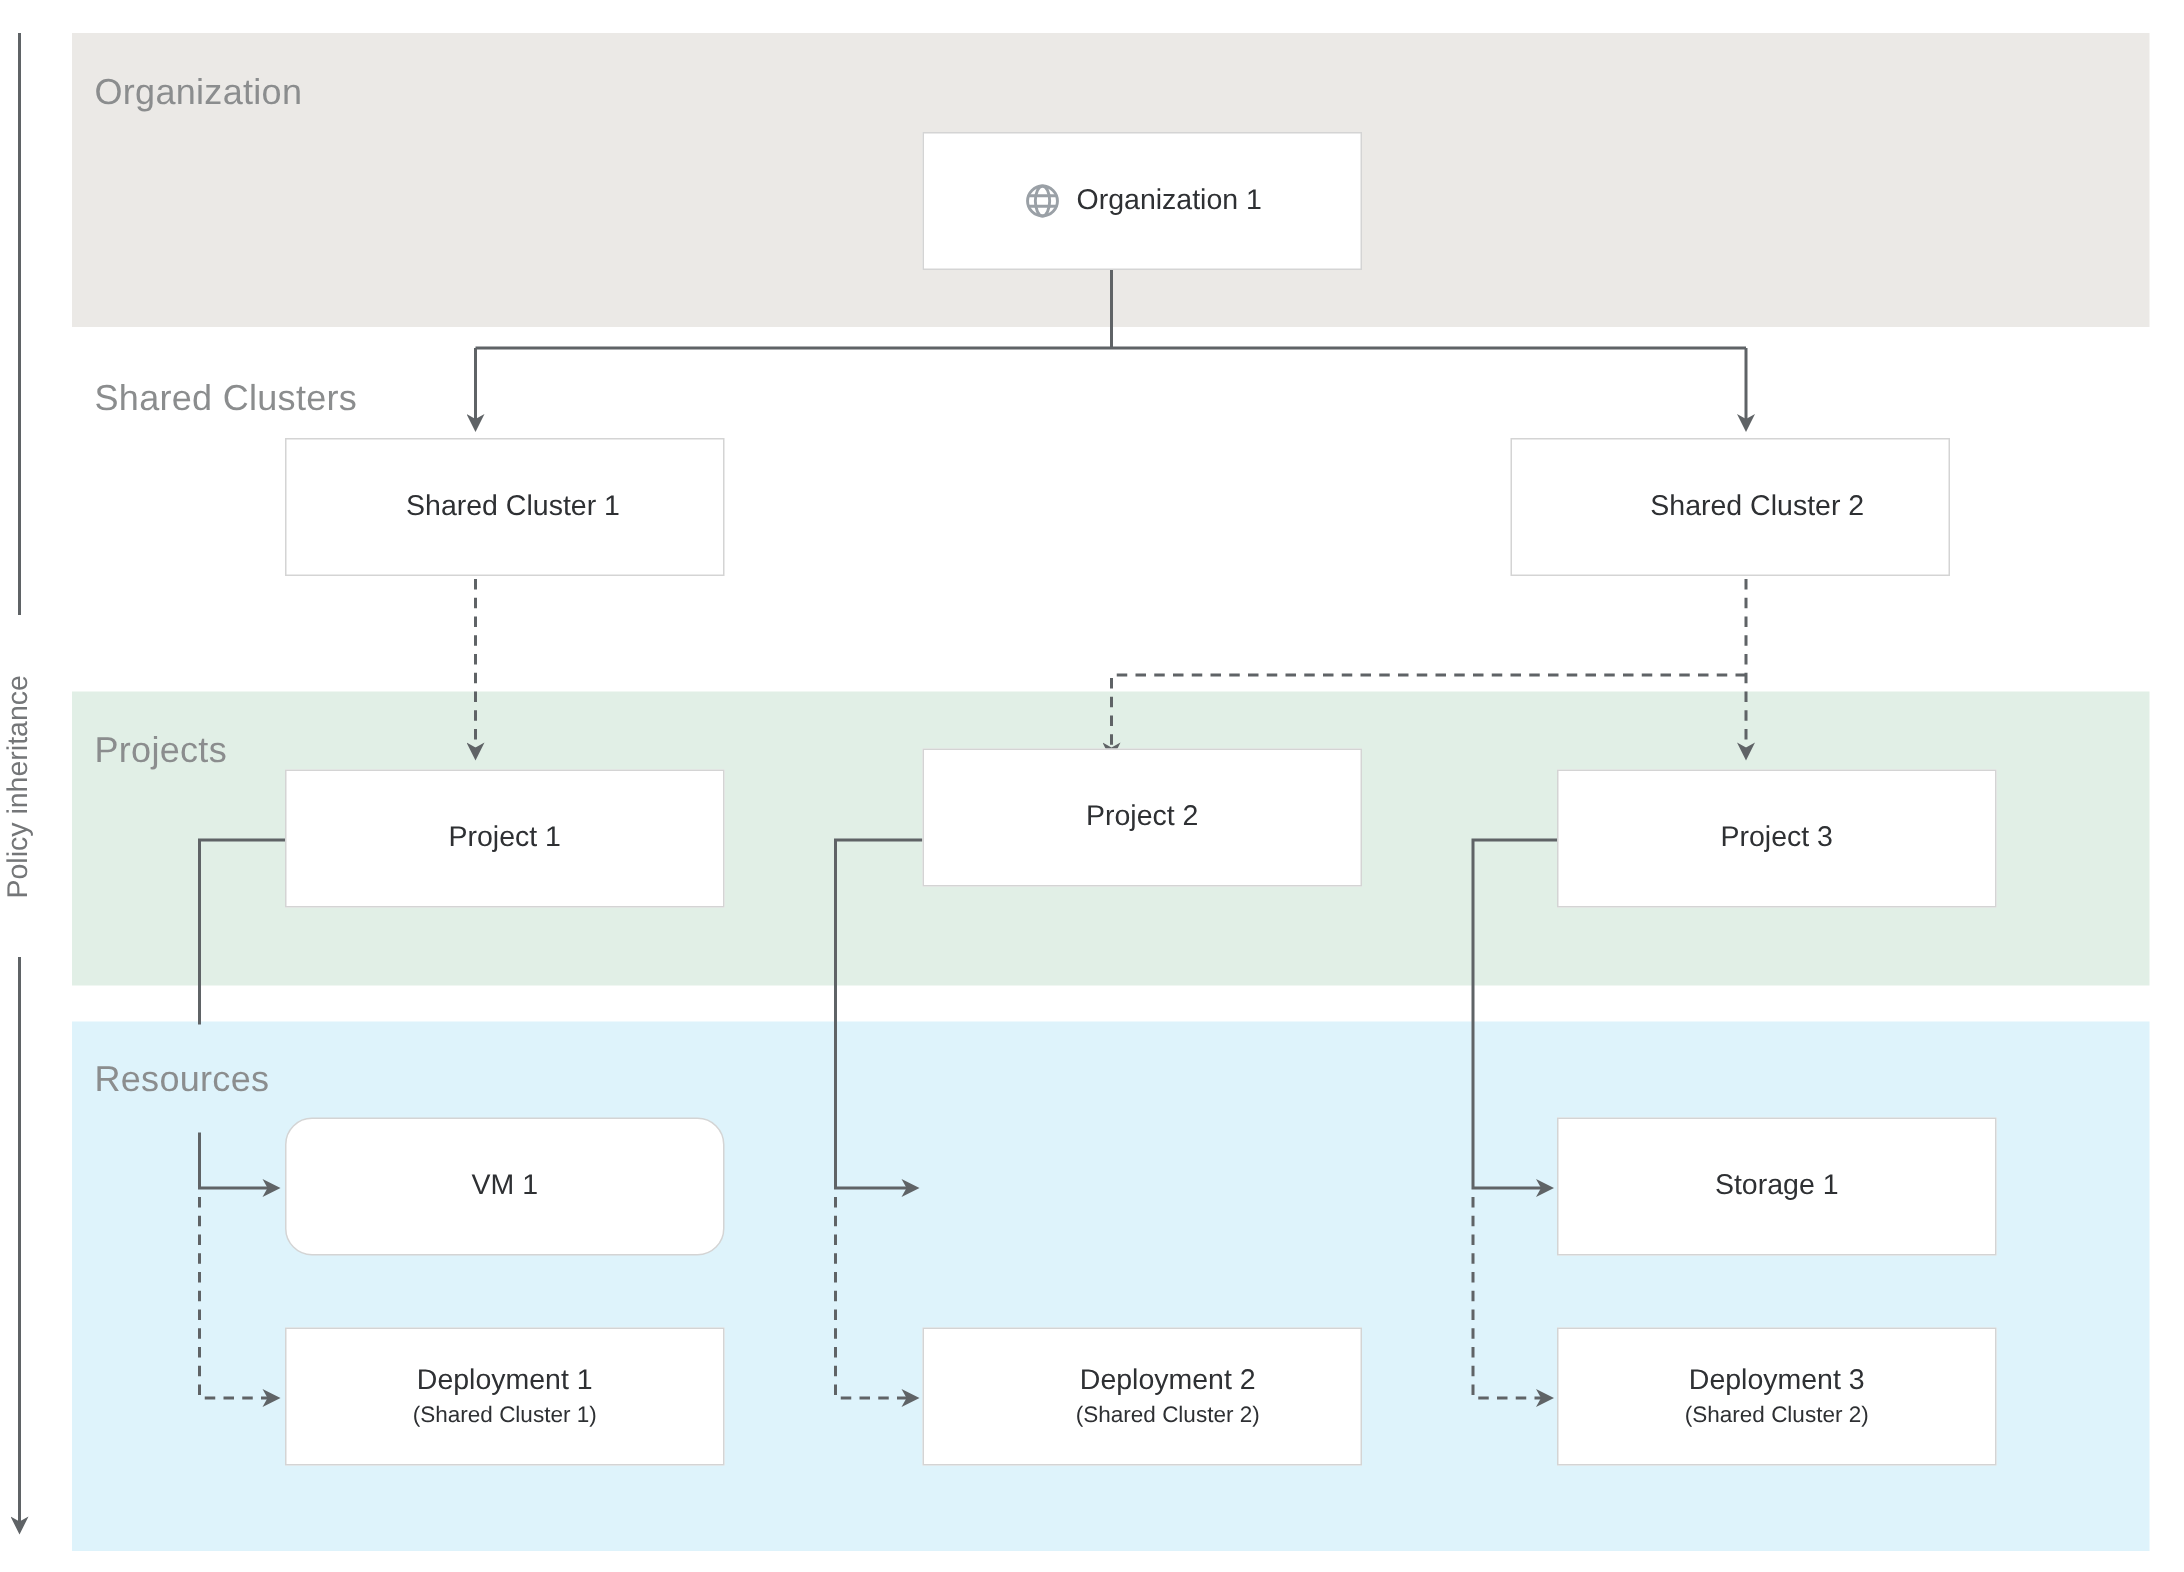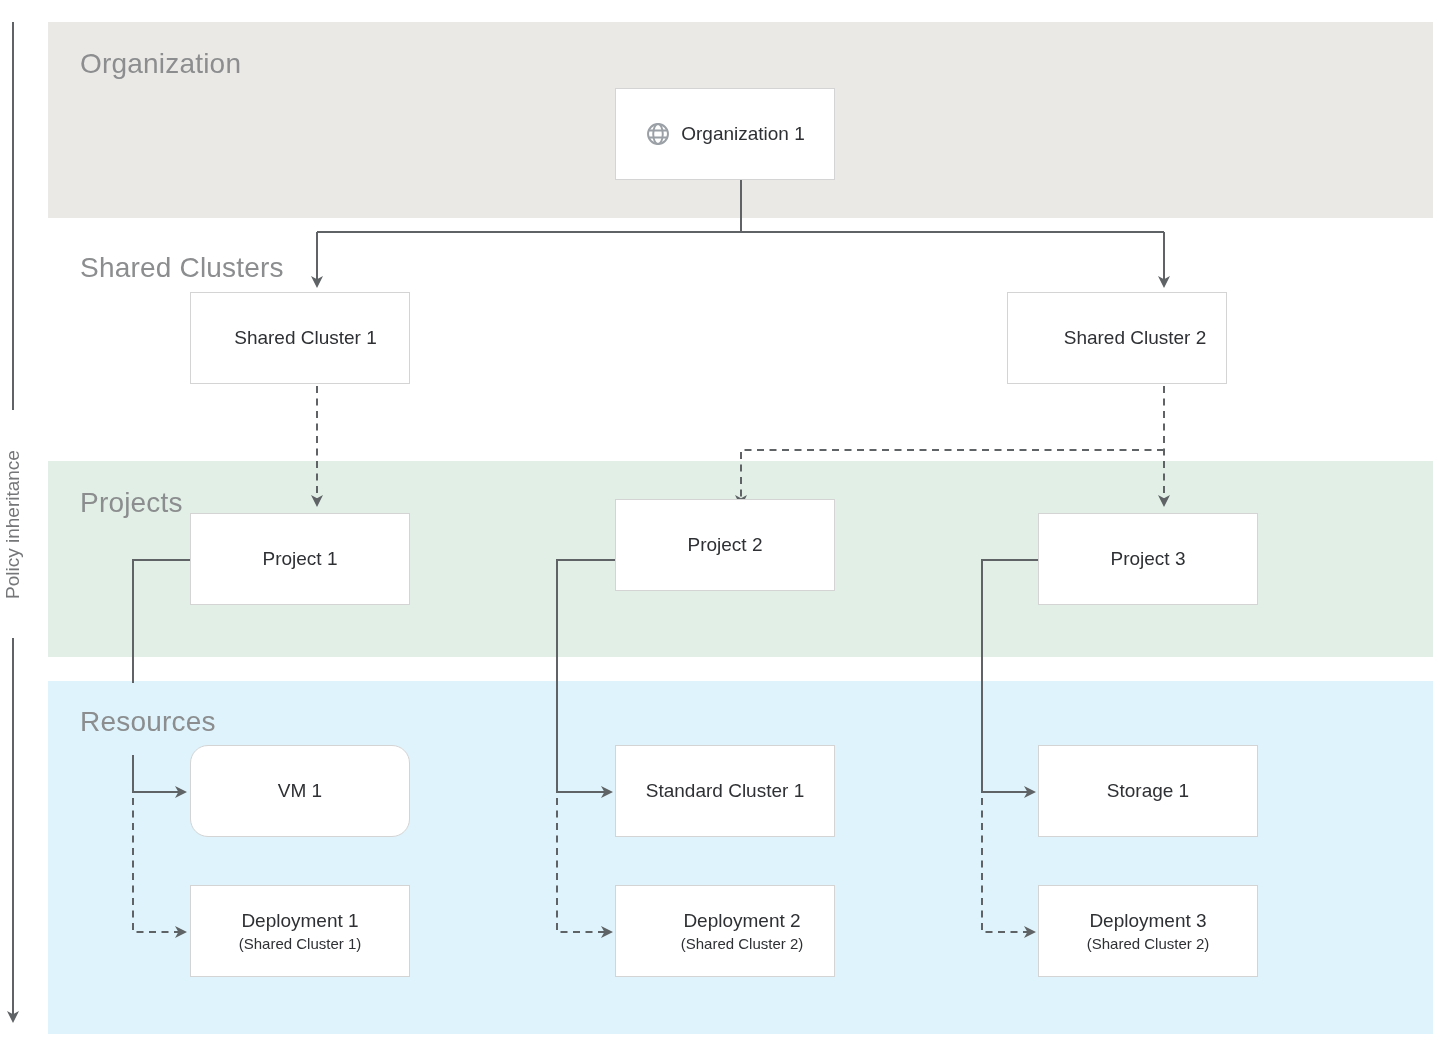--- a/index.html
+++ b/index.html
@@ -5,28 +5,28 @@
   html,body{margin:0;padding:0;background:#ffffff;}
   #canvas{
     position:relative;width:1456px;height:1048px;overflow:hidden;
     font-family:"Liberation Sans", sans-serif;background:#ffffff;
   }
   .band{position:absolute;left:48px;width:1385px;}
   .band-org{top:22px;height:196px;background:#ebe9e6;}
   .band-projects{top:461px;height:196px;background:#e1efe6;}
   .band-resources{top:681px;height:353px;background:#def3fb;}
   .band-label{
-    position:absolute;left:80px;font-size:28px;color:#8b8d8e;letter-spacing:0.2px;
+    position:absolute;left:63px;font-size:24px;color:#8b8d8e;letter-spacing:0.2px;
   }
   .lbl-org{top:48px;}
   .lbl-shared{top:252px;}
   .lbl-projects{top:487px;}
   .lbl-resources{top:706px;}
   .node{
-    position:absolute;width:220px;height:92px;background:#ffffff;
+    position:absolute;width:293px;height:92px;background:#ffffff;
     border:1.5px solid #d4d4d4;box-sizing:border-box;
     display:flex;flex-direction:column;align-items:center;justify-content:center;
     font-size:19px;color:#2e3033;z-index:3;
   }
   .node .row{display:flex;align-items:center;gap:10px;}
   .node .sub{font-size:15px;color:#2e3033;margin-top:3px;}
   #connectors{position:absolute;left:0;top:0;z-index:2;}
   .rail-label{
     position:absolute;left:2px;top:412px;height:226px;width:22px;
     writing-mode:vertical-rl;transform:rotate(180deg);
@@ -122,23 +122,20 @@
   <div class="node" id="n-p2">
     <span>Project 2</span>
   </div>
   <div class="node" id="n-p3">
     <span>Project 3</span>
   </div>
 
   <div class="node" id="n-vm1">
     <span>VM 1</span>
   </div>
-  <div class="node" id="n-std1">
-    <span>Standard Cluster 1</span>
-  </div>
   <div class="node" id="n-sto1">
     <span>Storage 1</span>
   </div>
 
   <div class="node" id="n-dep1">
     <span>Deployment 1</span>
     <span class="sub">(Shared Cluster 1)</span>
   </div>
   <div class="node" id="n-dep2">
     <span>Deployment 2</span>

